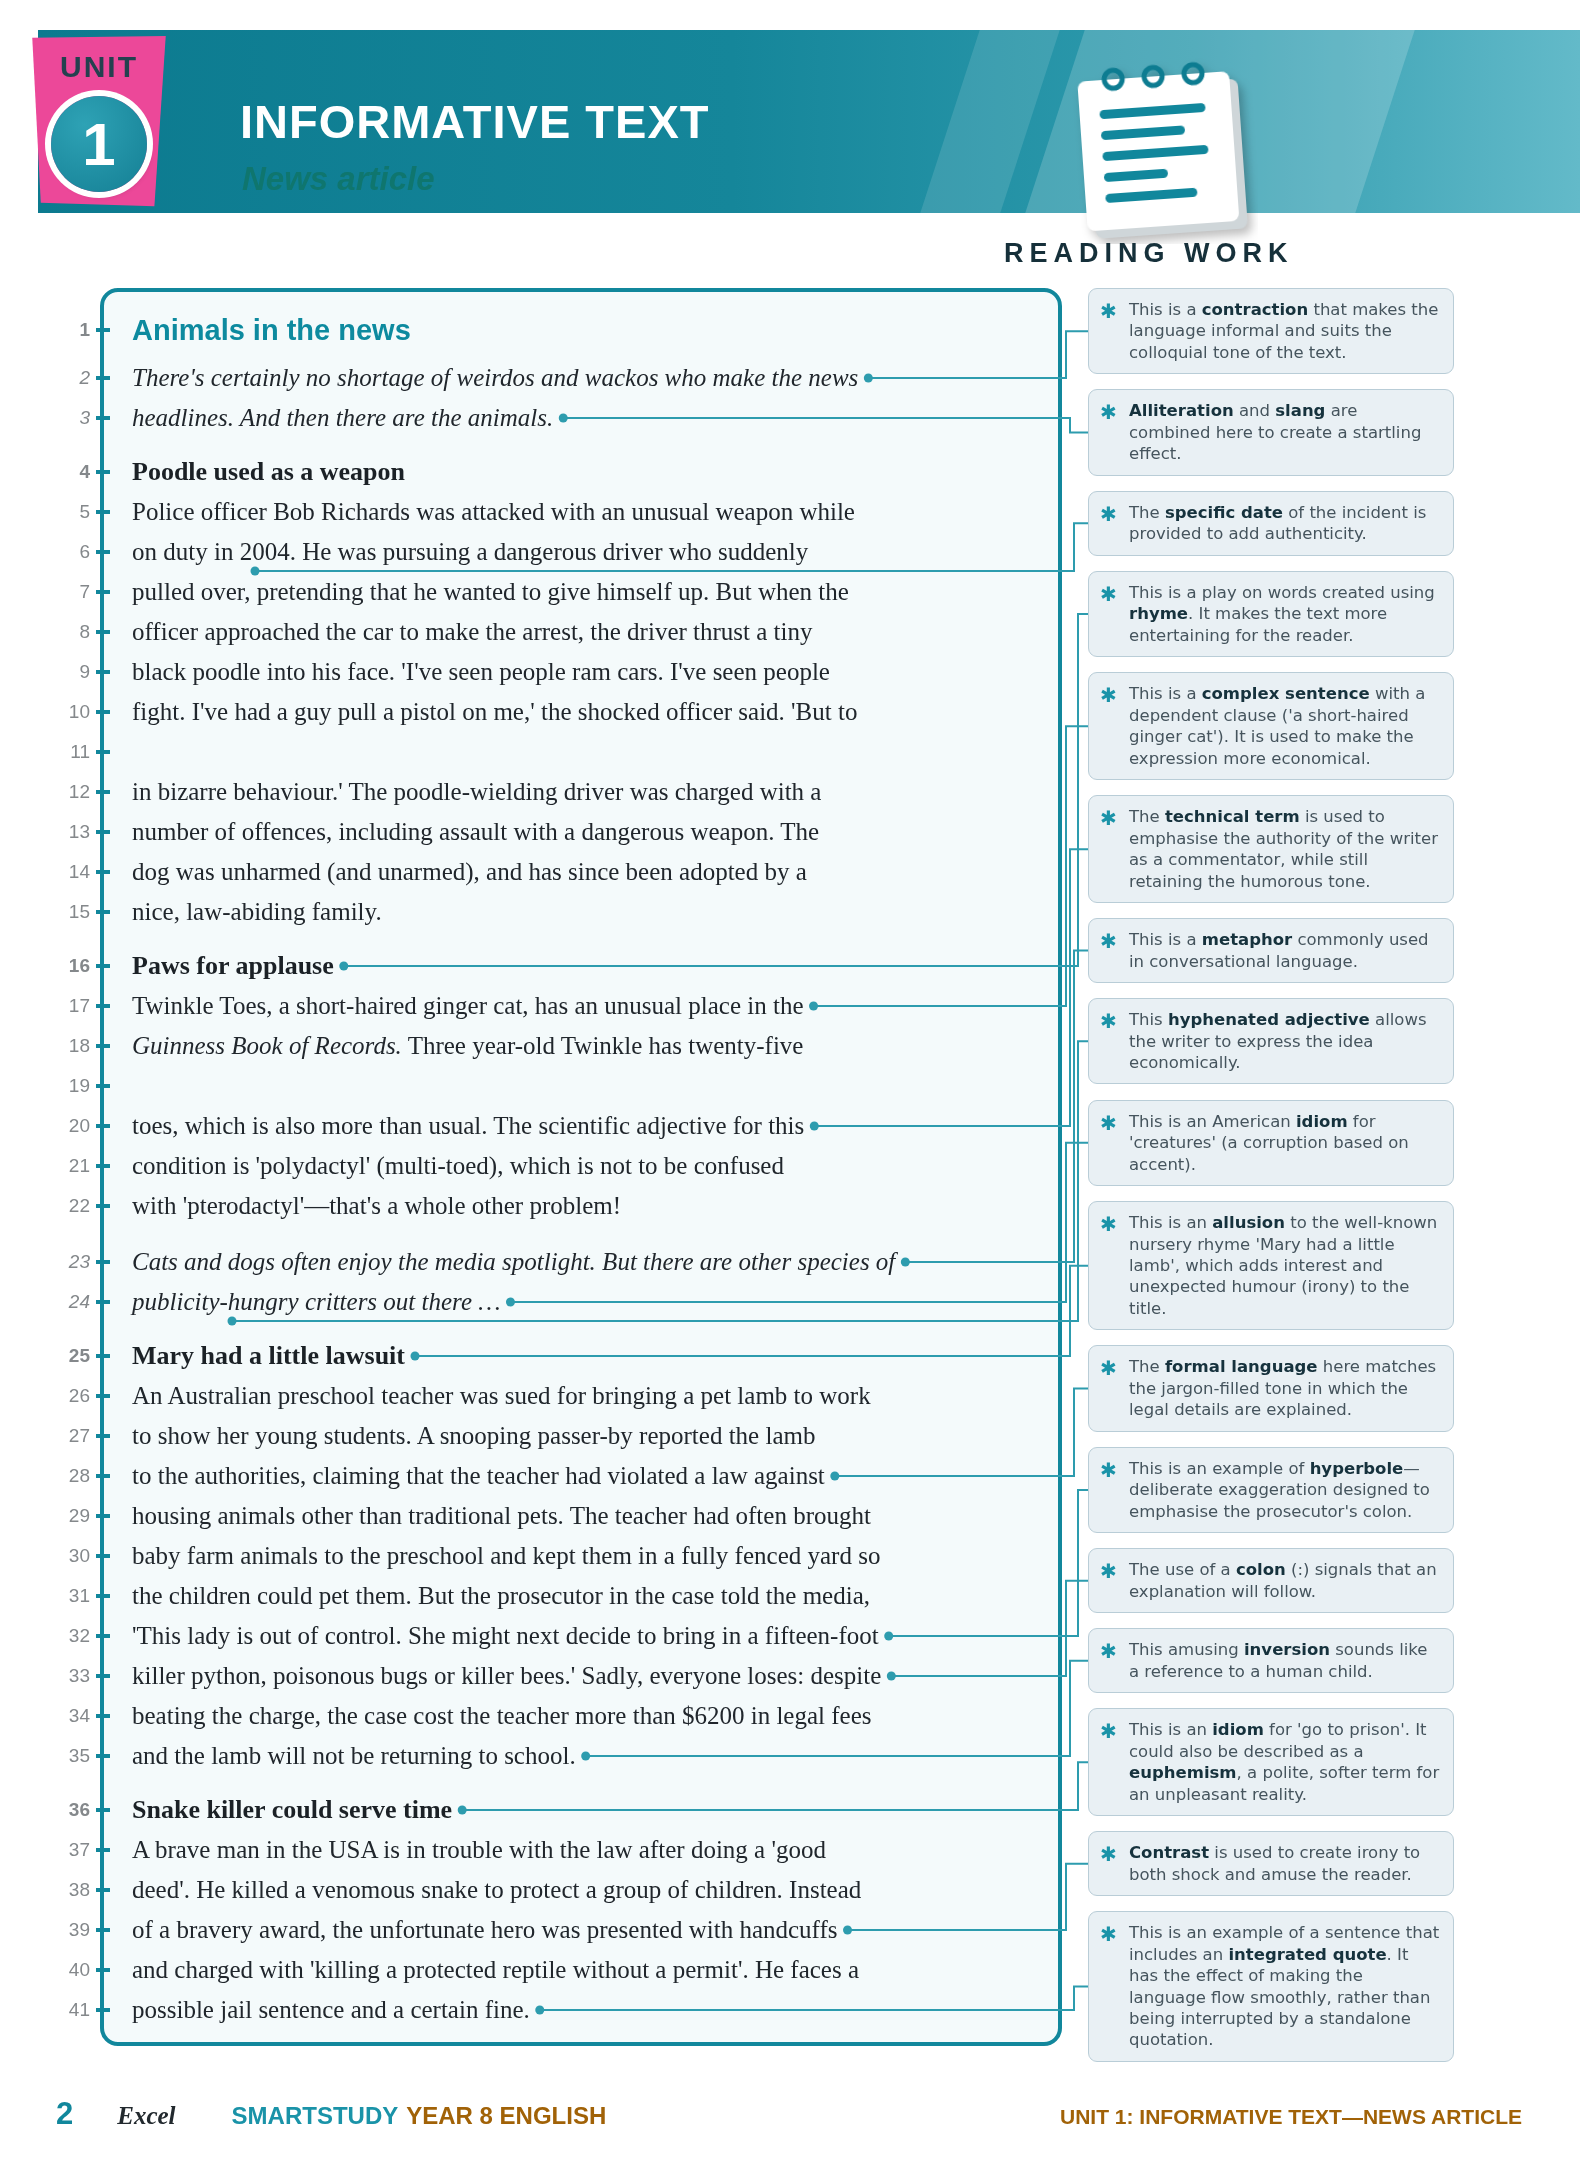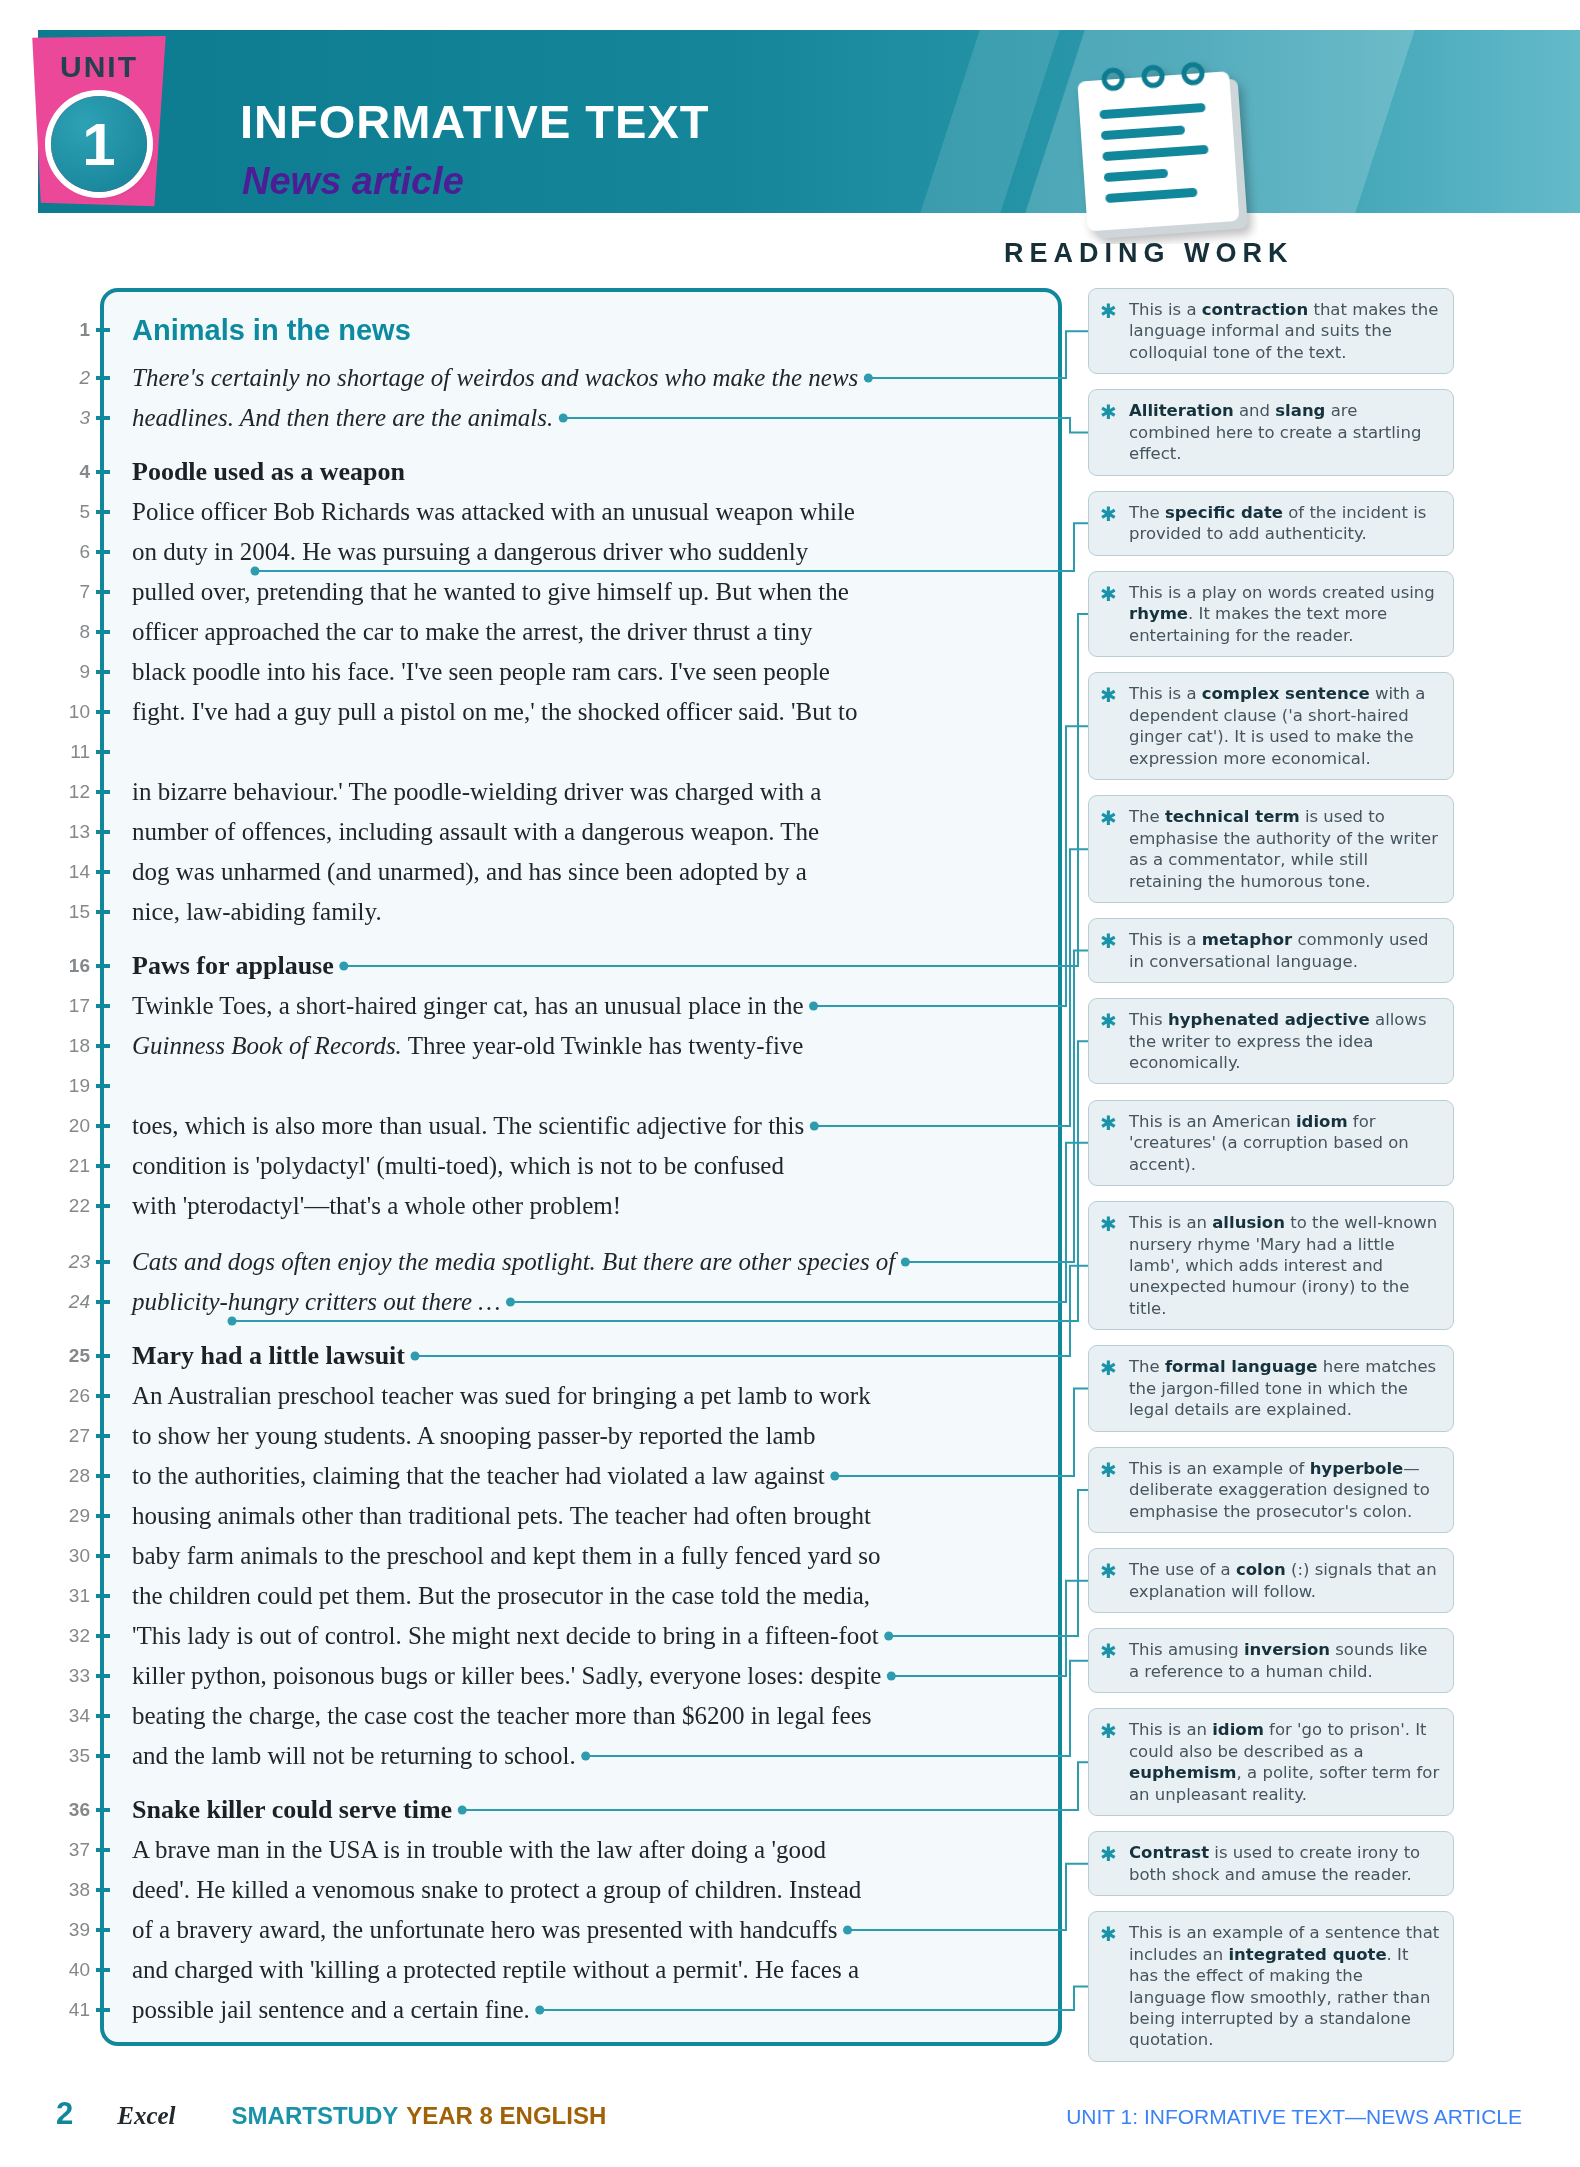--- a/index.html
+++ b/index.html
@@ -23,22 +23,22 @@
   .unit-label{position:absolute;top:14px;left:0;right:0;text-align:center;
     font-weight:bold;font-size:30px;letter-spacing:2px;color:#24414f;}
   .unit-circle{
     position:absolute;left:23px;top:60px;width:96px;height:96px;border-radius:50%;
     background:radial-gradient(circle at 35% 30%,#2ea2b5,#147f94);
     box-shadow:0 0 0 6px #ffffff,2px 3px 6px rgba(0,0,0,0.3);
     display:flex;align-items:center;justify-content:center;
     color:#ffffff;font-weight:bold;font-size:60px;}
   .page-title{position:absolute;left:240px;top:94px;color:#ffffff;font-weight:bold;
     font-size:47px;letter-spacing:1px;}
-  .page-subtitle{position:absolute;left:242px;top:160px;color:#4c1d95;font-weight:bold;
-    font-style:italic;font-size:38px;}
+  .page-subtitle{position:absolute;left:242px;top:160px;color:#0f766e;font-weight:bold;
+    font-style:italic;font-size:33px;}
   .notepad{position:absolute;left:1066px;top:48px;width:192px;height:196px;}
   .kicker{position:absolute;left:1004px;top:238px;font-size:27px;font-weight:bold;
     letter-spacing:6px;color:#16303a;}
   
   .article-box{
     position:absolute;left:100px;top:288px;width:962px;height:1758px;
     border:4px solid #11879c;border-radius:18px;background:#f4fafb;box-sizing:border-box;
   }
   .article-content{position:absolute;left:28px;top:18px;right:24px;}
   .aline{position:relative;height:40px;line-height:40px;white-space:nowrap;
@@ -66,21 +66,21 @@
   .connectors{position:absolute;left:0;top:0;z-index:5;pointer-events:none;}
   
   .footer{position:absolute;left:56px;right:58px;top:2096px;display:flex;
     justify-content:space-between;align-items:baseline;}
   .footer-left{display:flex;align-items:baseline;}
   .page-number{color:#11879c;font-weight:bold;font-size:31px;margin-right:44px;}
   .brand-excel{font-family:"Liberation Serif",serif;font-style:italic;font-weight:bold;
     font-size:25px;color:#22292e;margin-right:8px;}
   .brand-smart{font-weight:bold;font-size:24px;color:#1a93a8;margin-right:8px;margin-left:48px;}
   .brand-rest{font-weight:bold;font-size:24px;color:#a16207;}
-  .footer-right{font-weight:normal;font-size:21px;color:#3b82f6;}
+  .footer-right{font-weight:bold;font-size:21px;color:#a16207;}
 </style>
 </head>
 <body>
 
 <div class="band"></div>
 <div class="band-stripe stripe1"></div>
 <div class="band-stripe stripe2"></div>
 
 <div class="unit-badge">
   <div class="unit-label">UNIT</div>

